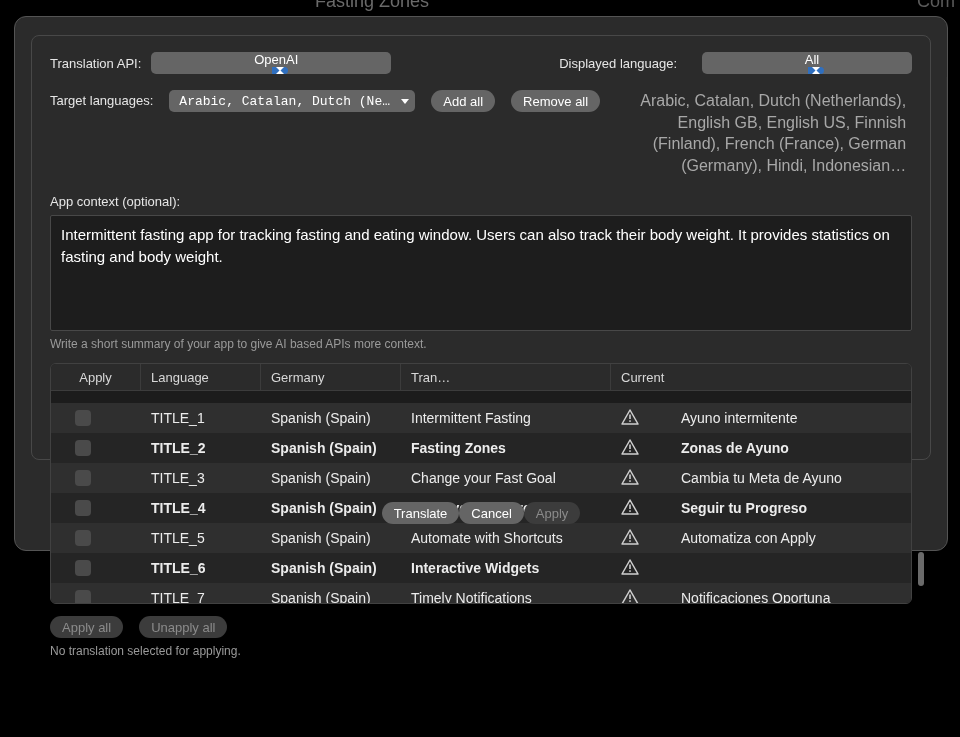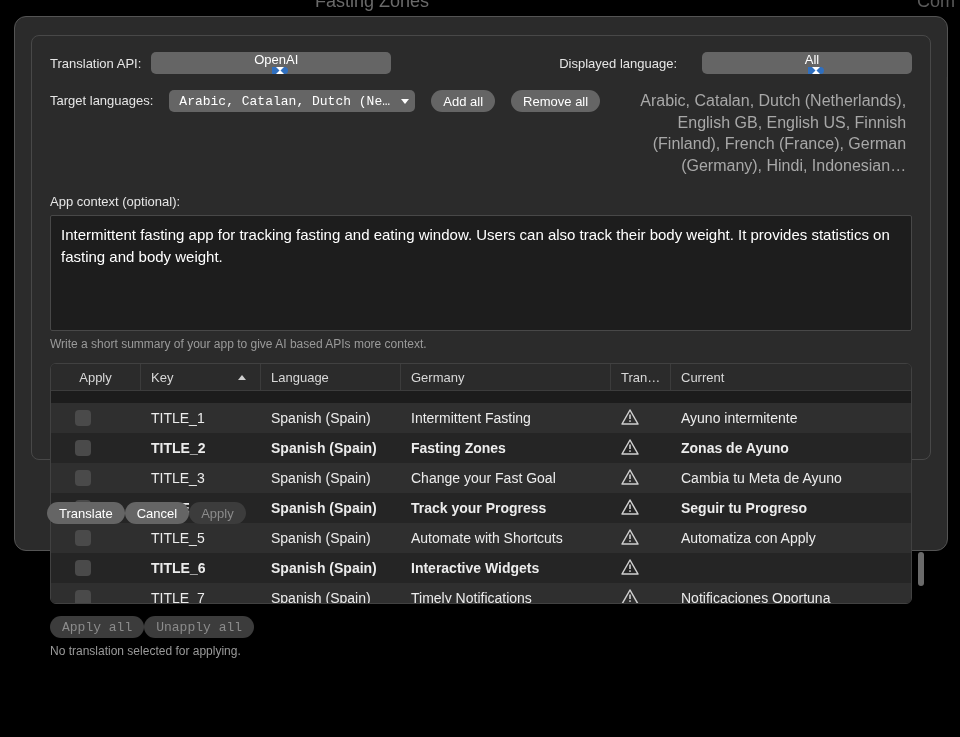--- a/index.html
+++ b/index.html
@@ -254,21 +254,21 @@
     color: #8b8b8b;
   }
 
   .footer {
     position: absolute;
     left: 32px;
     right: 32px;
     bottom: 26px;
     display: flex;
     align-items: center;
-    justify-content: flex-start;
+    justify-content: center;
   }
 
   .footer .right {
     display: flex;
   }
 
   .vline {
     position: absolute;
     right: 0;
     top: 60px;
@@ -314,24 +314,20 @@
       <div class="lang-note">Arabic, Catalan, Dutch (Netherlands), English GB, English US, Finnish (Finland), French (France), German (Germany), Hindi, Indonesian…</div>
     </div>
 
     <div class="label" style="margin-bottom: 6px;">App context (optional):</div>
     <div class="textarea" contenteditable="false" style="">Intermittent fasting app for tracking fasting and eating window. Users can also track their body weight. It provides statistics on fasting and body weight.</div>
     <div class="help">Write a short summary of your app to give AI based APIs more context.</div>
 
     <div class="table-wrap">
       <div class="thead">
         <div class="th" style="justify-content:center;">Apply</div>
-        <div class="th">
-          <span>Key</span>
-          <span class="asc-caret"></span>
-        </div>
         <div class="th">Language</div>
         <div class="th">Germany</div>
         <div class="th">Tran…</div>
         <div class="th">Current</div>
       </div>
       <div class="tbody" id="tbody">
         <div class="trow top"></div>
 
       <div class="trow odd">
             <div class="td">
@@ -426,21 +422,21 @@
             <div class="td"><span class="warn"><svg width="18" height="16" viewBox="0 0 18 16">
                   <path d="M9 1 L17 15 L1 15 Z" fill="none" stroke="#cfcfcf" stroke-width="1.5" stroke-linejoin="round"></path>
                   <rect x="8.2" y="5.5" width="1.6" height="4.5" fill="#cfcfcf"></rect>
                   <rect x="8.2" y="11.3" width="1.6" height="1.6" fill="#cfcfcf"></rect>
                 </svg></span></div>
             <div class="td">Notificaciones Oportuna</div>
           </div>
         </div>
     </div>
 
-    <div class="row" style="gap: 0; margin-top: 10px; font-family: Liberation Mono, monospace;">
+    <div class="row" style="gap: 16px; margin-top: 10px;">
       <div class="btn btn-disabled">Apply all</div>
       <div class="btn btn-disabled">Unapply all</div>
     </div>
     <div class="help" style="margin-top:4px;">No translation selected for applying.</div>
 
     <div class="scroll-indicator"></div>
   </div>
 
   <div class="footer">
     <div class="btn">Translate</div>

